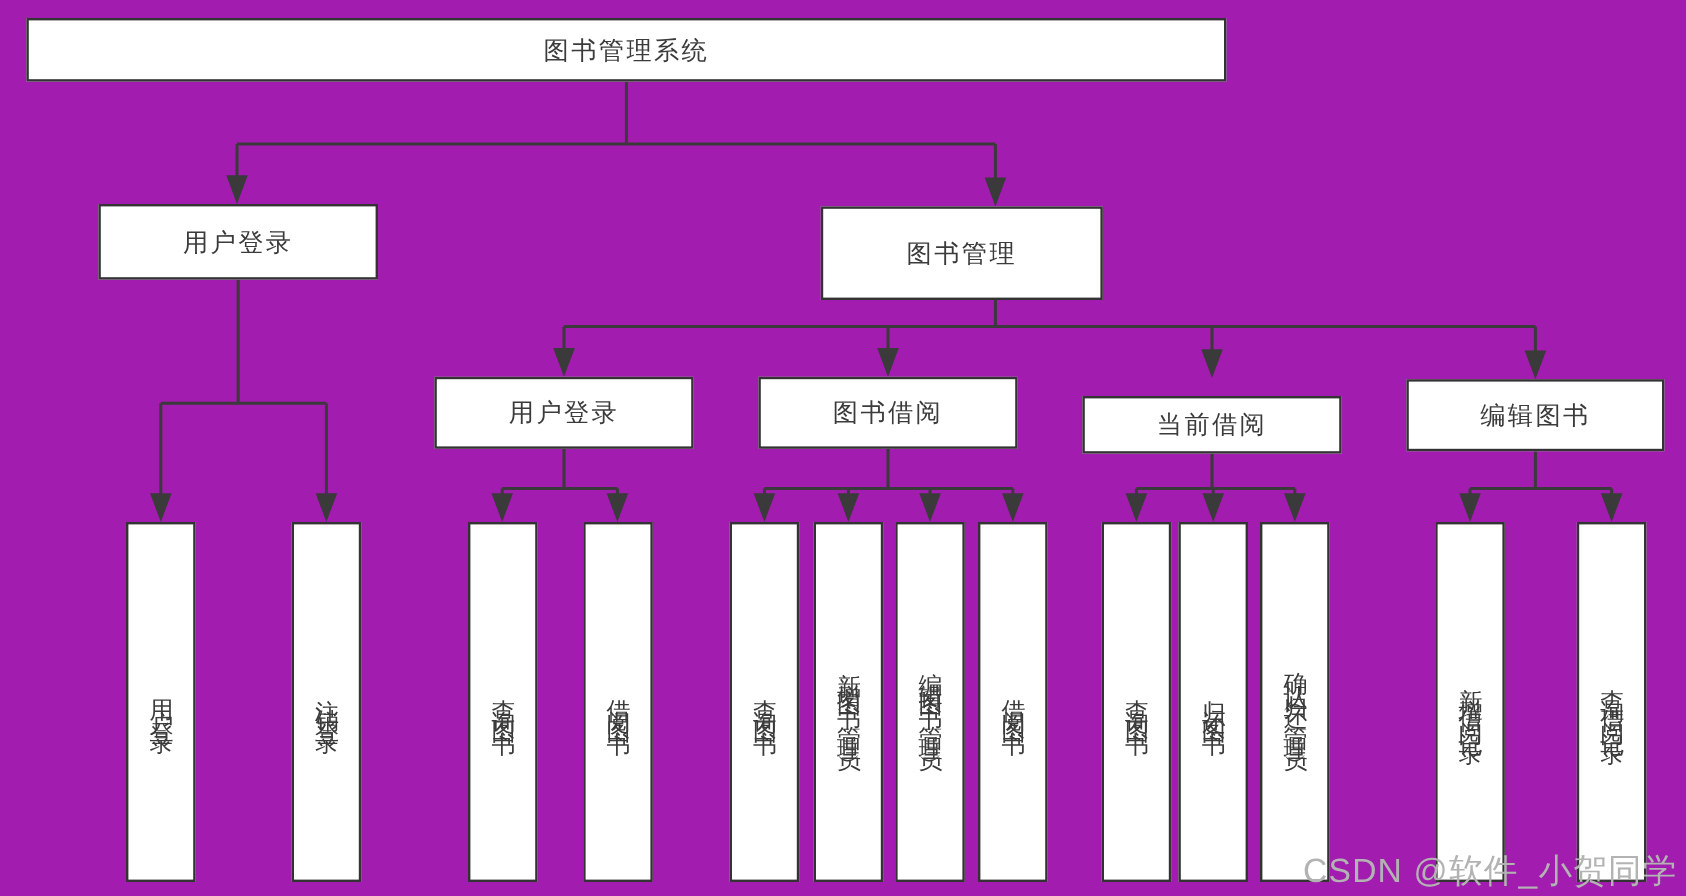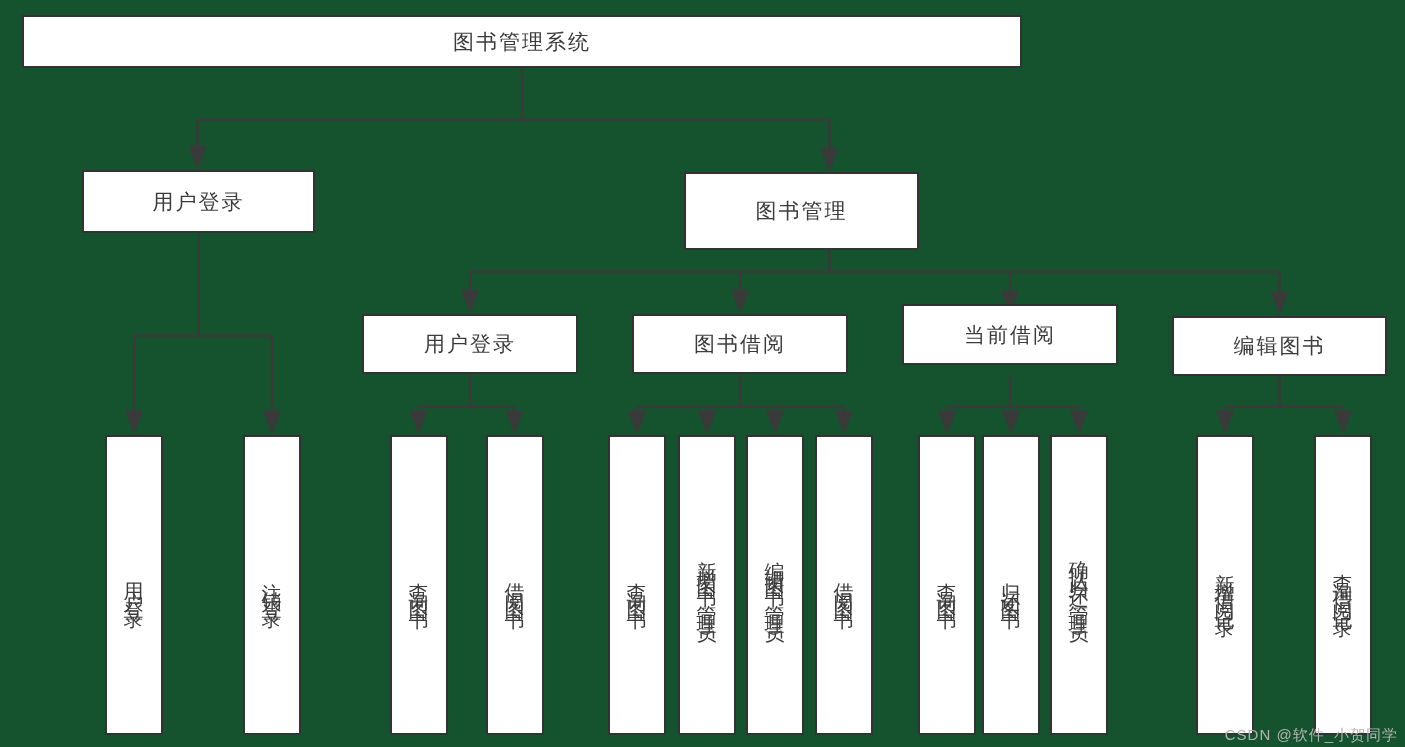--- a/index.html
+++ b/index.html
@@ -1,20 +1,20 @@
 <!DOCTYPE html>
 <html><head>
 <meta charset="utf-8">
 <style>
   html, body { margin: 0; padding: 0; background: #ffffff; }
   .stage {
     position: relative;
     width: 1405px;
     height: 747px;
-    background: #14532d;
+    background: #a21caf;
     font-family: "Liberation Sans", sans-serif;
     overflow: hidden;
   }
   .stage svg.connectors {
     position: absolute;
     left: 0; top: 0;
     width: 1405px; height: 747px;
   }
   .hbox {
     position: absolute;
@@ -49,21 +49,21 @@
     font-size: 20px;
     letter-spacing: 9px;
     color: #3b3b3b;
     line-height: 1;
     max-height: 292px;
   }
   .watermark {
     position: absolute;
     right: 7px;
     bottom: 2px;
-    font-size: 15px;
+    font-size: 28px;
     color: #b3b3b3;
     letter-spacing: 1px;
     white-space: nowrap;
   }
 </style>
 </head>
 <body>
 
 <div class="stage">
 
@@ -110,21 +110,21 @@
   <div class="hbox" style="left:684px;top:172px;width:235px;height:78px">
     <span class="lbl">图书管理</span>
   </div>
 
   <div class="hbox" style="left:362px;top:314px;width:216px;height:60px">
     <span class="lbl">用户登录</span>
   </div>
   <div class="hbox" style="left:632px;top:314px;width:216px;height:60px">
     <span class="lbl">图书借阅</span>
   </div>
-  <div class="hbox" style="left:902px;top:304px;width:216px;height:61px">
+  <div class="hbox" style="left:902px;top:330px;width:216px;height:48px">
     <span class="lbl">当前借阅</span>
   </div>
   <div class="hbox" style="left:1172px;top:316px;width:215px;height:60px">
     <span class="lbl">编辑图书</span>
   </div>
 
   <div class="vbox" style="left:105px">
     <span class="vlbl">用户登录</span>
   </div>
   <div class="vbox" style="left:243px">

